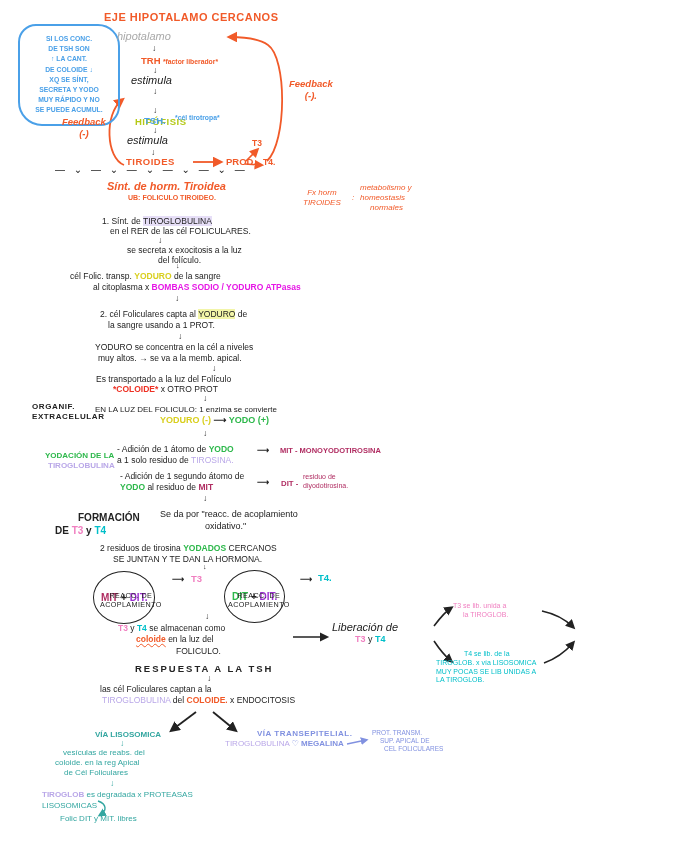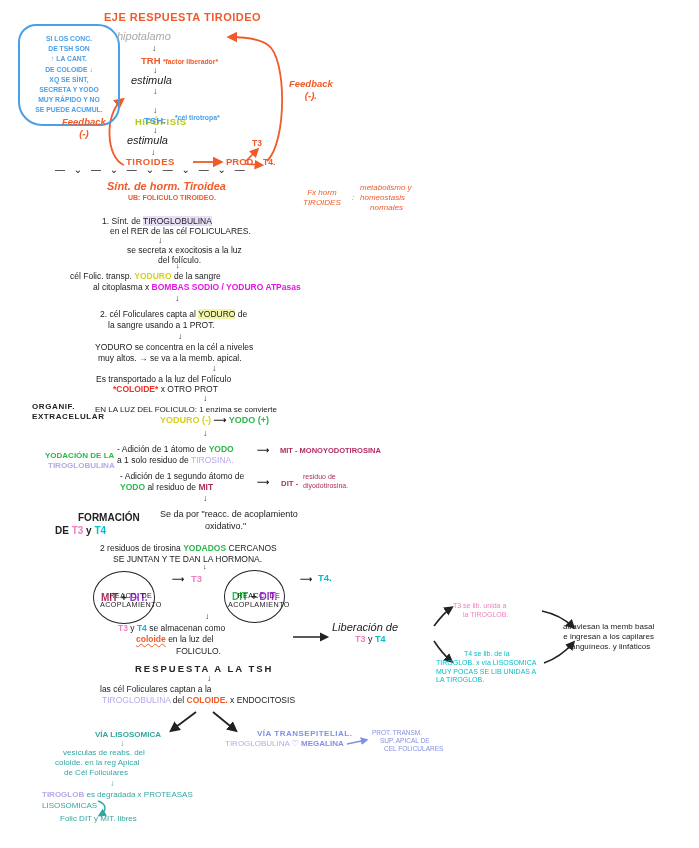--- a/index.html
+++ b/index.html
@@ -67,21 +67,21 @@
     <path d="M 434,626 C 440,618 445,612 451,608" fill="none" stroke="#222" stroke-width="1.6" marker-end="url(#ah-k)"></path>
     <path d="M 434,641 C 440,650 445,656 451,661" fill="none" stroke="#222" stroke-width="1.6" marker-end="url(#ah-k)"></path>
     <path d="M 542,611 C 556,614 566,620 573,627" fill="none" stroke="#222" stroke-width="1.6" marker-end="url(#ah-k)"></path>
     <path d="M 544,663 C 558,658 566,651 573,643" fill="none" stroke="#222" stroke-width="1.6" marker-end="url(#ah-k)"></path>
     <path d="M 196,712 L 172,730" fill="none" stroke="#222" stroke-width="1.8" marker-end="url(#ah-k)"></path>
     <path d="M 213,712 L 235,730" fill="none" stroke="#222" stroke-width="1.8" marker-end="url(#ah-k)"></path>
     <path d="M 98,801 C 107,804 107,811 100,815" fill="none" stroke="#33a6a0" stroke-width="1.4" marker-end="url(#ah-t)"></path>
     <path d="M 347,744 L 366,740" fill="none" stroke="#8191e0" stroke-width="1.3" marker-end="url(#ah-p)"></path>
   </svg>
 
-  <div class="t orange b lg" style="left:104px;top:11px;letter-spacing:.5px">EJE RESPUESTA TIROIDEO</div>
+  <div class="t orange b lg" style="left:104px;top:11px;letter-spacing:.5px">EJE HIPOTALAMO CERCANOS</div>
 
   <div class="cloud">
     <div>SI LOS CONC.</div>
     <div>DE TSH SON</div>
     <div>↑ LA CANT.</div>
     <div>DE COLOIDE ↓</div>
     <div>XQ SE SÍNT,</div>
     <div>SECRETA Y YODO</div>
     <div>MUY RÁPIDO Y NO</div>
     <div>SE PUEDE ACUMUL.</div>
@@ -254,25 +254,20 @@
   <div class="t pink sm" style="left:453px;top:602px">
     <div>T3 se lib. unida a</div>
     <div style="padding-left:10px">la TIROGLOB.</div>
   </div>
   <div class="t cyan sm" style="left:436px;top:650px">
     <div style="padding-left:28px">T4 se lib. de la</div>
     <div>TIROGLOB. x vía LISOSOMICA</div>
     <div>MUY POCAS SE LIB UNIDAS A</div>
     <div>LA TIROGLOB.</div>
   </div>
-  <div class="t ctr" style="left:563px;top:622px;font-size:8px">
-    <div>atraviesan la memb basal</div>
-    <div>e ingresan a los capilares</div>
-    <div>sanguíneos. y linfáticos</div>
-  </div>
 
   <div class="t b" style="left:135px;top:663px;font-size:9.5px;letter-spacing:2px">RESPUESTA A LA TSH</div>
   <div class="t arrow" style="left:207px;top:673px">↓</div>
   <div class="t" style="left:100px;top:684px">las cél Foliculares captan a la</div>
   <div class="t" style="left:102px;top:695px">
     <span class="lav">TIROGLOBULINA</span><span> del </span><span class="orange b">COLOIDE.</span><span> x ENDOCITOSIS</span>
   </div>
 
   <div class="t teal b" style="left:95px;top:730px;font-size:8px">VÍA LISOSOMICA</div>
   <div class="t teal" style="left:120px;top:738px">↓</div>

